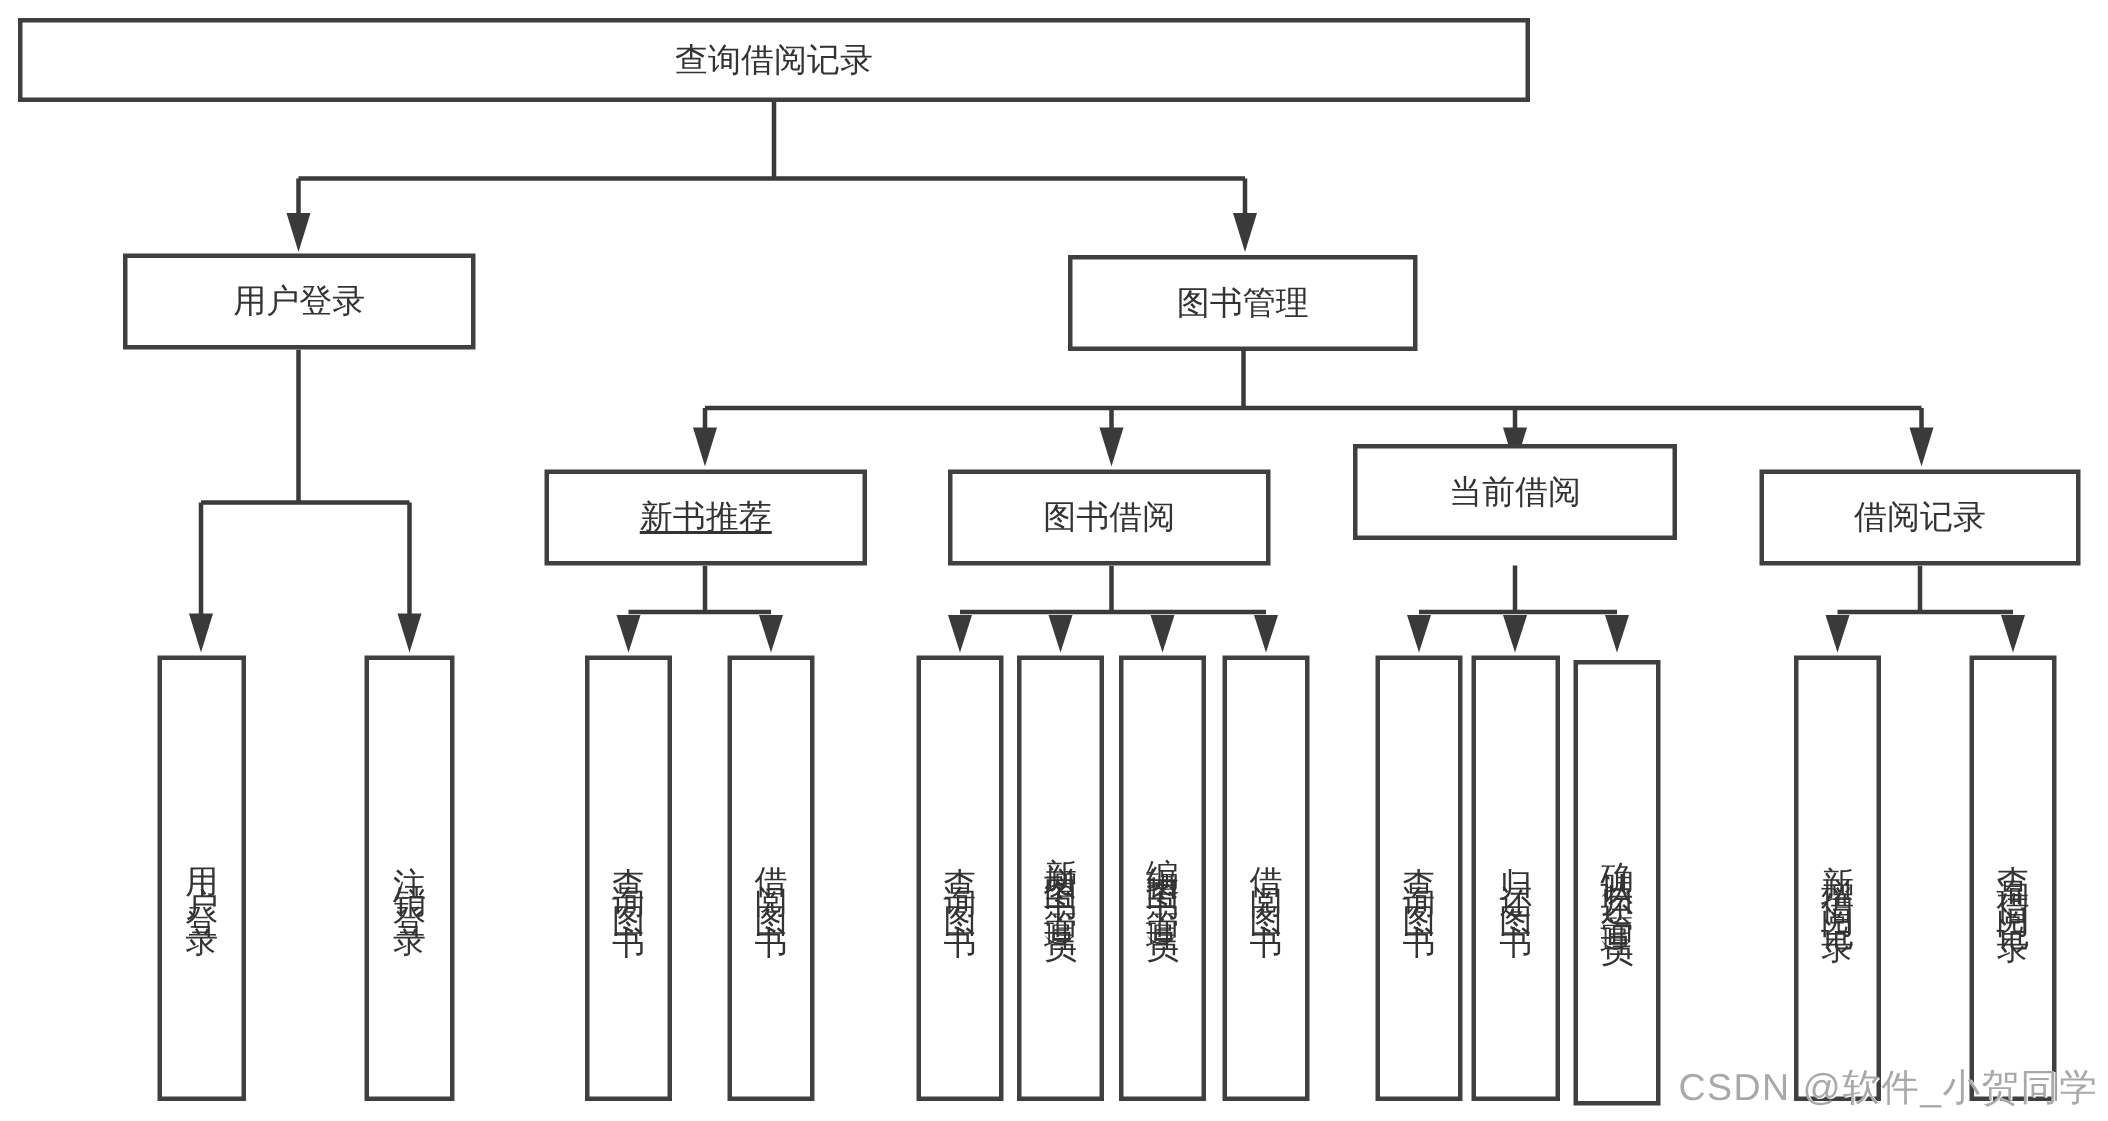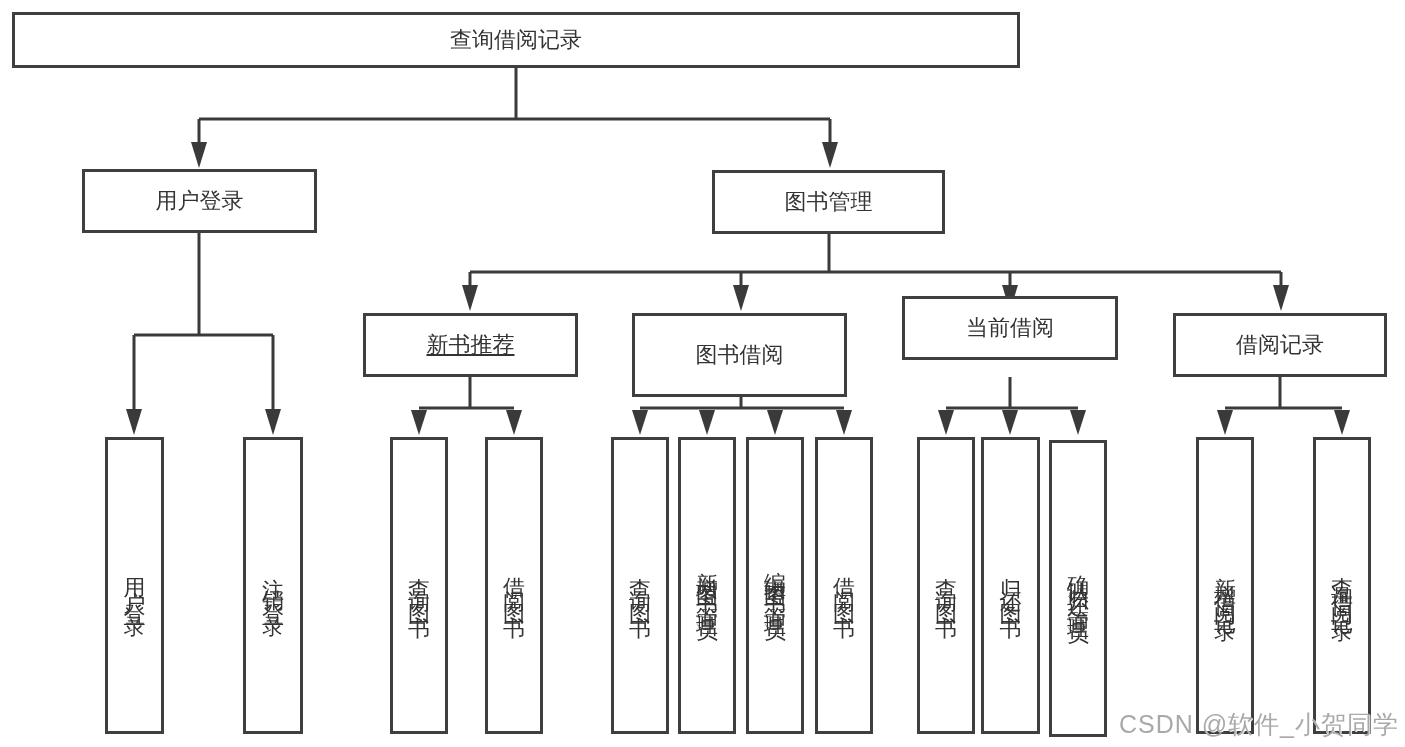--- a/index.html
+++ b/index.html
@@ -74,21 +74,21 @@
       <polygon points="1334,410 1350,410 1342,435"></polygon>
     </g>
   </svg>
 
   <div class="box" style="left:12px;top:12px;width:1008px;height:56px;">查询借阅记录</div>
 
   <div class="box" style="left:82px;top:169px;width:235px;height:64px;">用户登录</div>
   <div class="box" style="left:712px;top:170px;width:233px;height:64px;">图书管理</div>
 
   <div class="box" style="left:363px;top:313px;width:215px;height:64px;text-decoration:underline;">新书推荐</div>
-  <div class="box" style="left:632px;top:313px;width:215px;height:84px;">图书借阅</div>
+  <div class="box" style="left:632px;top:313px;width:215px;height:64px;">图书借阅</div>
   <div class="box" style="left:902px;top:296px;width:216px;height:64px;">当前借阅</div>
   <div class="box" style="left:1173px;top:313px;width:214px;height:64px;">借阅记录</div>
 
   <div class="box vbox v4" style="left:105px;top:437px;width:59px;height:297px;">用户登录</div>
   <div class="box vbox v4" style="left:243px;top:437px;width:60px;height:297px;">注销登录</div>
 
   <div class="box vbox v4" style="left:390px;top:437px;width:58px;height:297px;">查询图书</div>
   <div class="box vbox v4" style="left:485px;top:437px;width:58px;height:297px;">借阅图书</div>
 
   <div class="box vbox v4" style="left:611px;top:437px;width:58px;height:297px;">查询图书</div>

